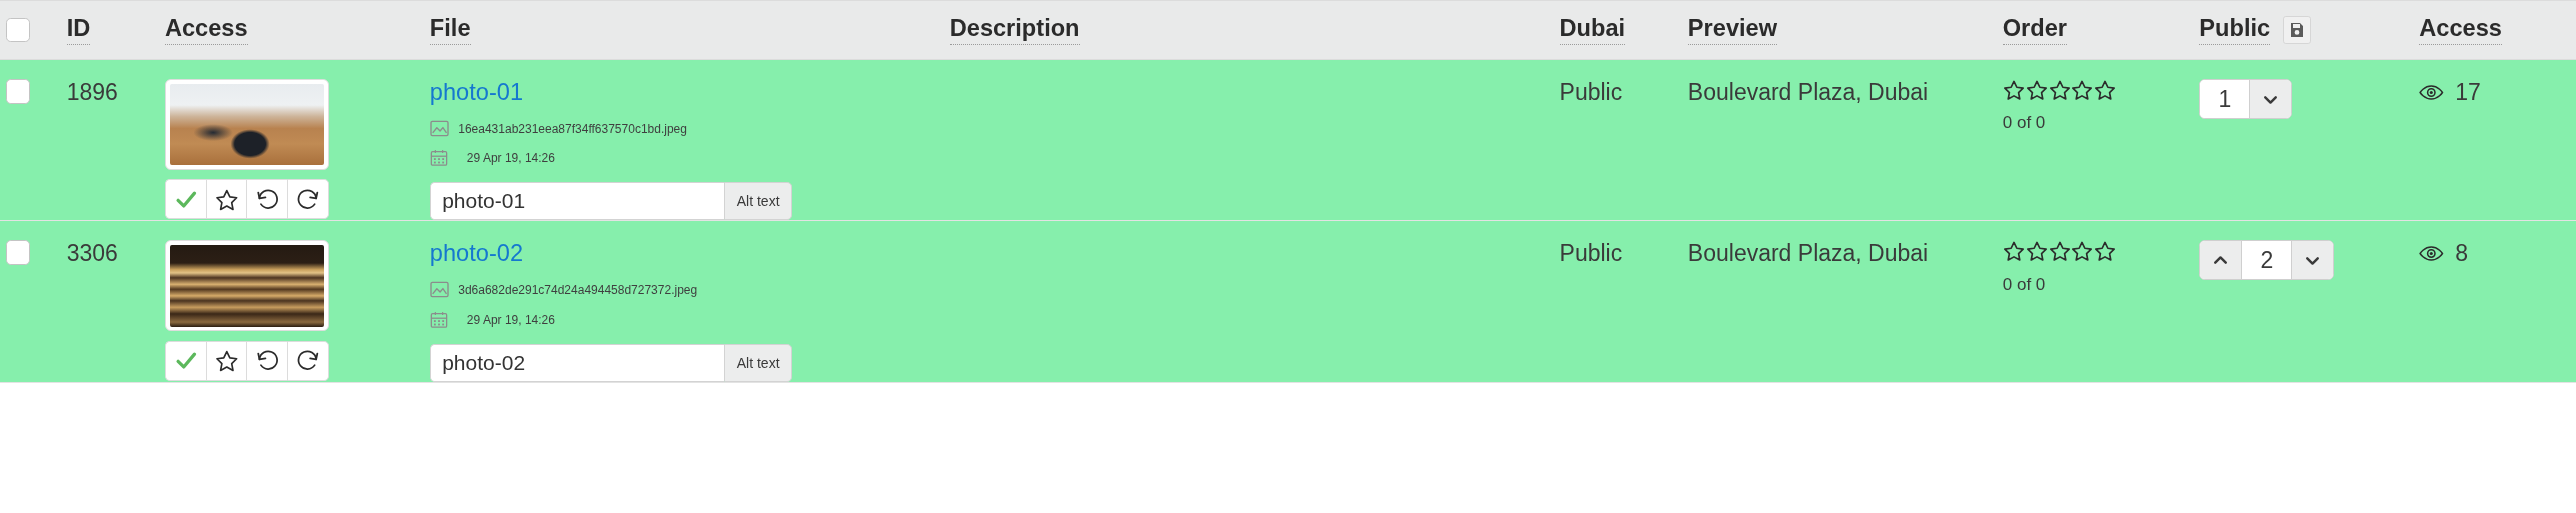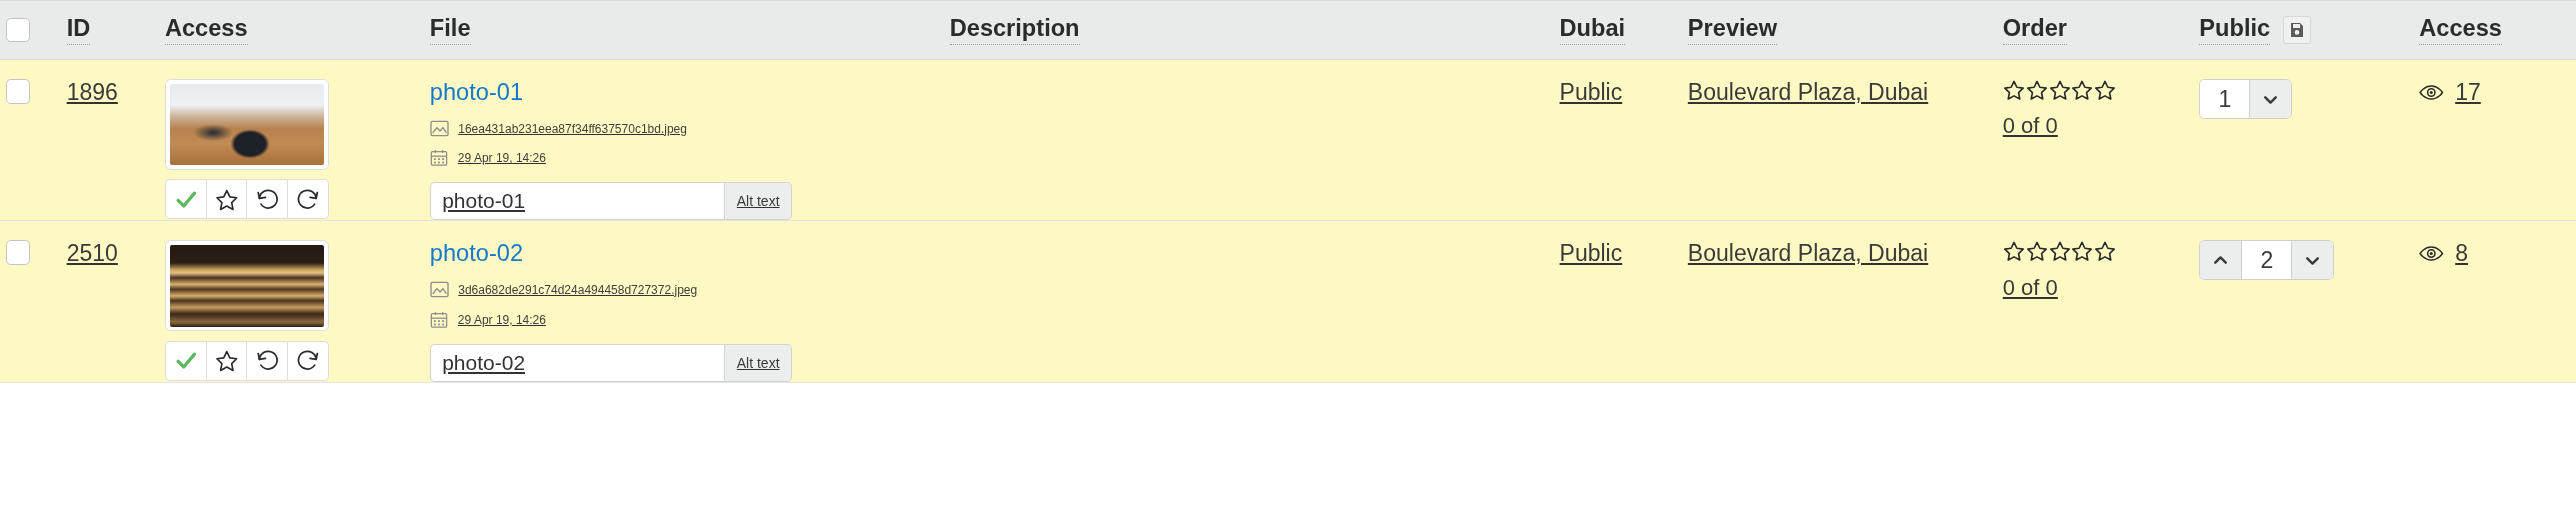--- a/index.html
+++ b/index.html
@@ -57,23 +57,22 @@
     background: #f0f0f0;
     display: inline-flex;
     align-items: center;
     justify-content: center;
     cursor: pointer;
     box-sizing: border-box;
   }
 
   
   tbody tr {
-    background: #fef9c3;
+    background: #86efac;
     border-bottom: 0.9px solid #e3e3e3;
-    text-decoration: underline;
   }
   tbody td {
     padding: 0;
     vertical-align: top;
     font-size: 23px;
     color: #3a3a3a;
   }
   .cell-pad { padding-top: 19px; }
 
   
@@ -173,21 +172,21 @@
   }
   .meta-line {
     display: flex;
     align-items: center;
     gap: 9.4px;
     font-size: 12px;
     color: #3f3f3f;
     margin-top: 14px;
     white-space: nowrap;
   }
-  .meta-line.date { gap: 10px; margin-top: 12.3px; }
+  .meta-line.date { gap: 19px; margin-top: 12.3px; }
 
   .alt-wrap {
     display: flex;
     margin-top: 15px;
     width: 288px;
     height: 38px;
   }
   .alt-input {
     flex: 1 1 auto;
     border: 0.9px solid #d3d3d3;
@@ -210,21 +209,21 @@
     display: flex;
     align-items: center;
     padding: 0 11.3px;
     box-sizing: border-box;
     white-space: nowrap;
   }
 
   
   .stars { display: flex; gap: 0.9px; line-height: 1; }
   .rating-count {
-    font-size: 22px;
+    font-size: 17px;
     color: #3a3a3a;
     margin-top: 12.3px;
   }
 
   
   .stepper {
     display: inline-flex;
     height: 40px;
     border: 0.9px solid #cfcfcf;
     border-radius: 5.7px;
@@ -439,21 +438,21 @@
           <span>17</span>
         </span>
       </td>
     </tr>
 
     <tr>
       <td class="cell-pad" style="padding-left:5.7px">
         <span class="cbx"></span>
       </td>
       <td class="cell-pad">
-        <span>2510</span>
+        <span>3306</span>
       </td>
       <td class="cell-pad">
         <div class="thumb-box">
           <div class="thumb-img thumb-b"></div>
         </div>
         <div class="btn-group">
           <span class="gbtn">
             <svg width="24.6" height="24.6" viewBox="0 0 24 24" fill="none" stroke="#5cb85c" stroke-width="3.2" stroke-linecap="round" stroke-linejoin="round">
                 <polyline points="4,13 9.5,18.5 20,6"></polyline>
               </svg>

